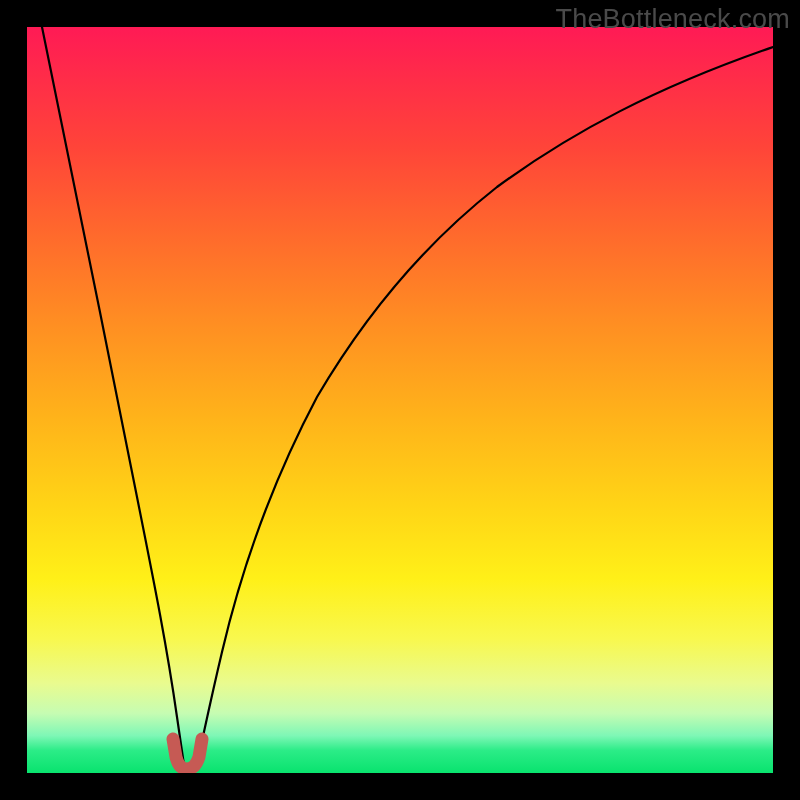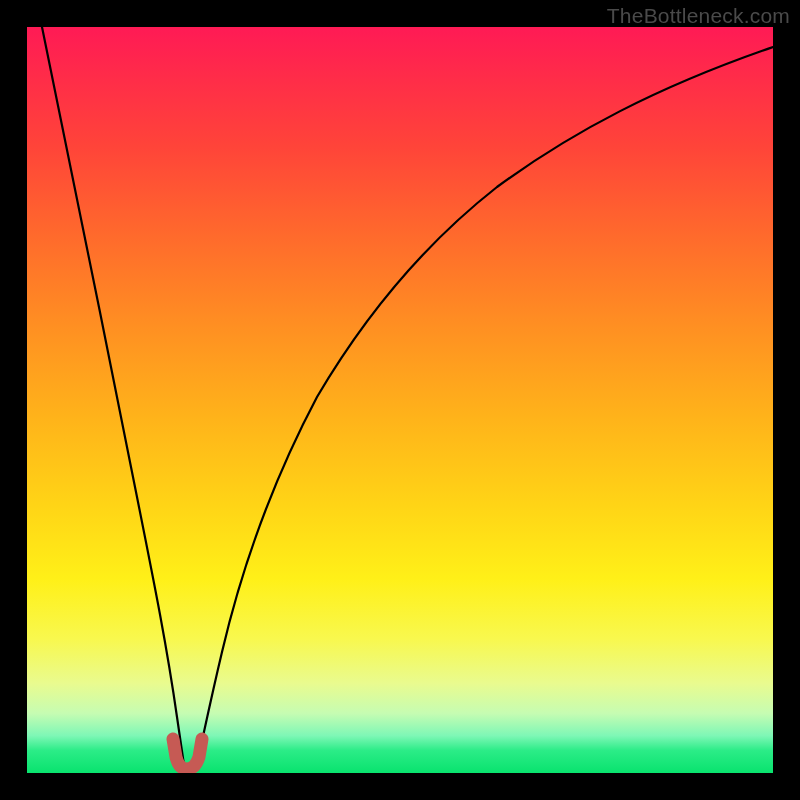--- a/index.html
+++ b/index.html
@@ -46,21 +46,21 @@
   }
   .curve-layer {
     position: absolute;
     inset: 0;
   }
   .watermark {
     position: absolute;
     top: 4px;
     right: 10px;
     color: #4a4a4a;
-    font-size: 21px;
+    font-size: 27px;
     font-weight: 500;
     letter-spacing: 0.2px;
     user-select: none;
   }
 </style>
 </head>
 <body>
 
 <div class="frame">
 

